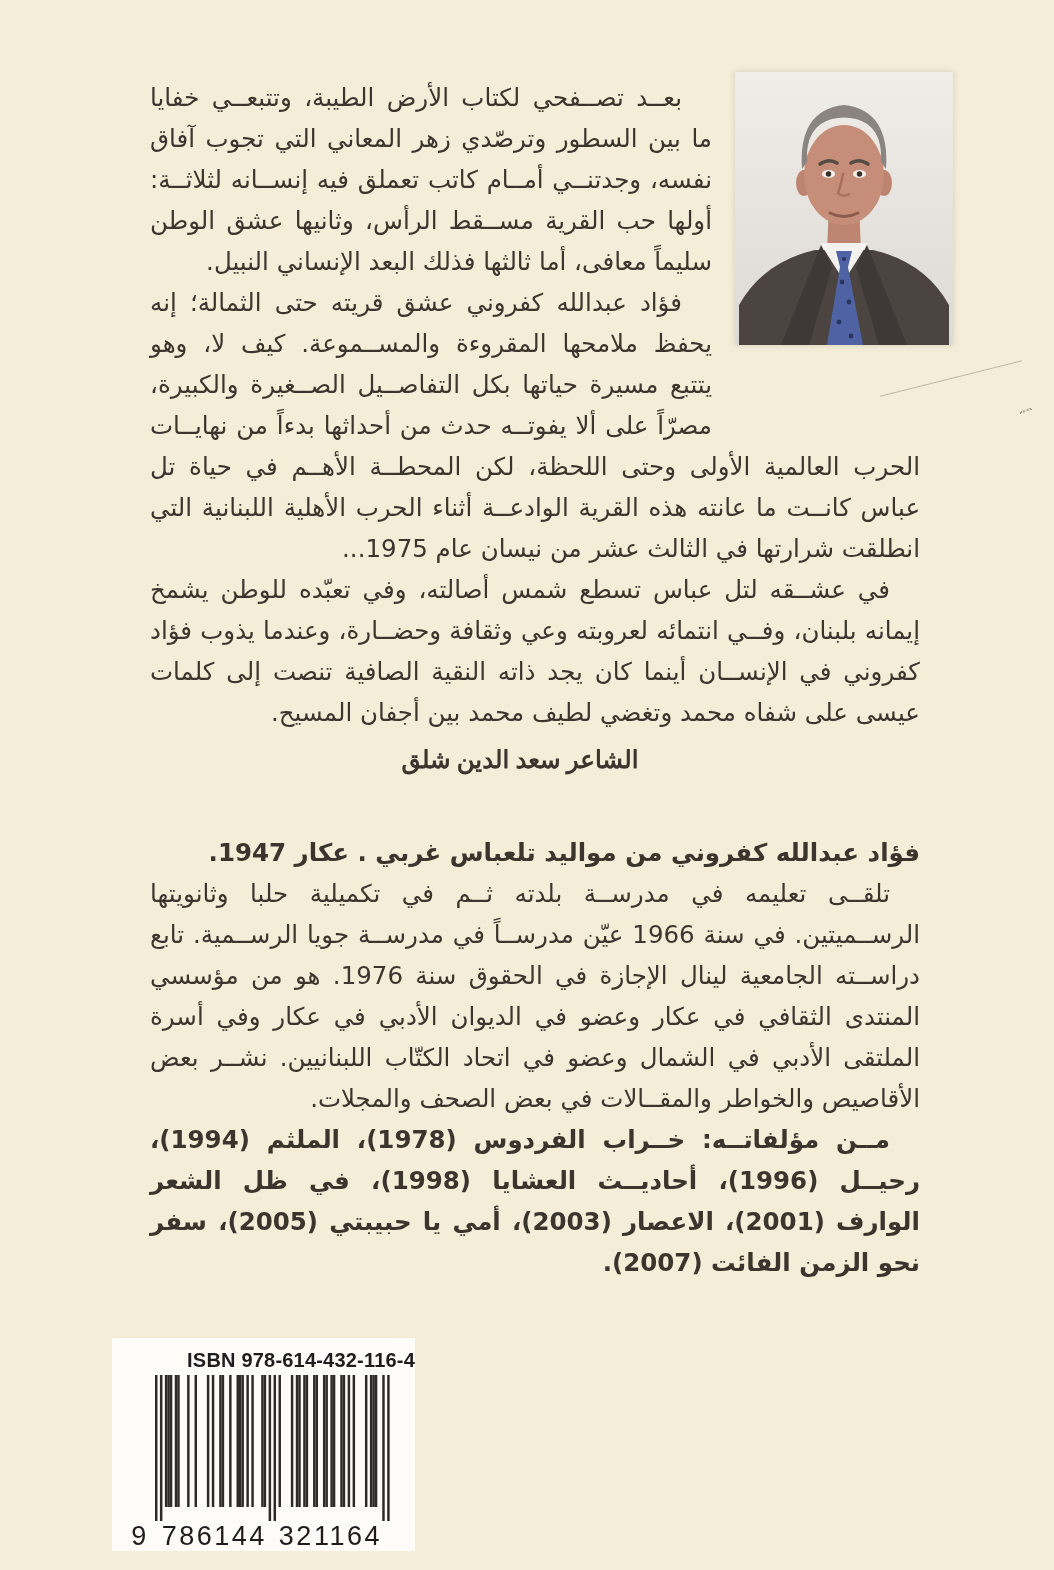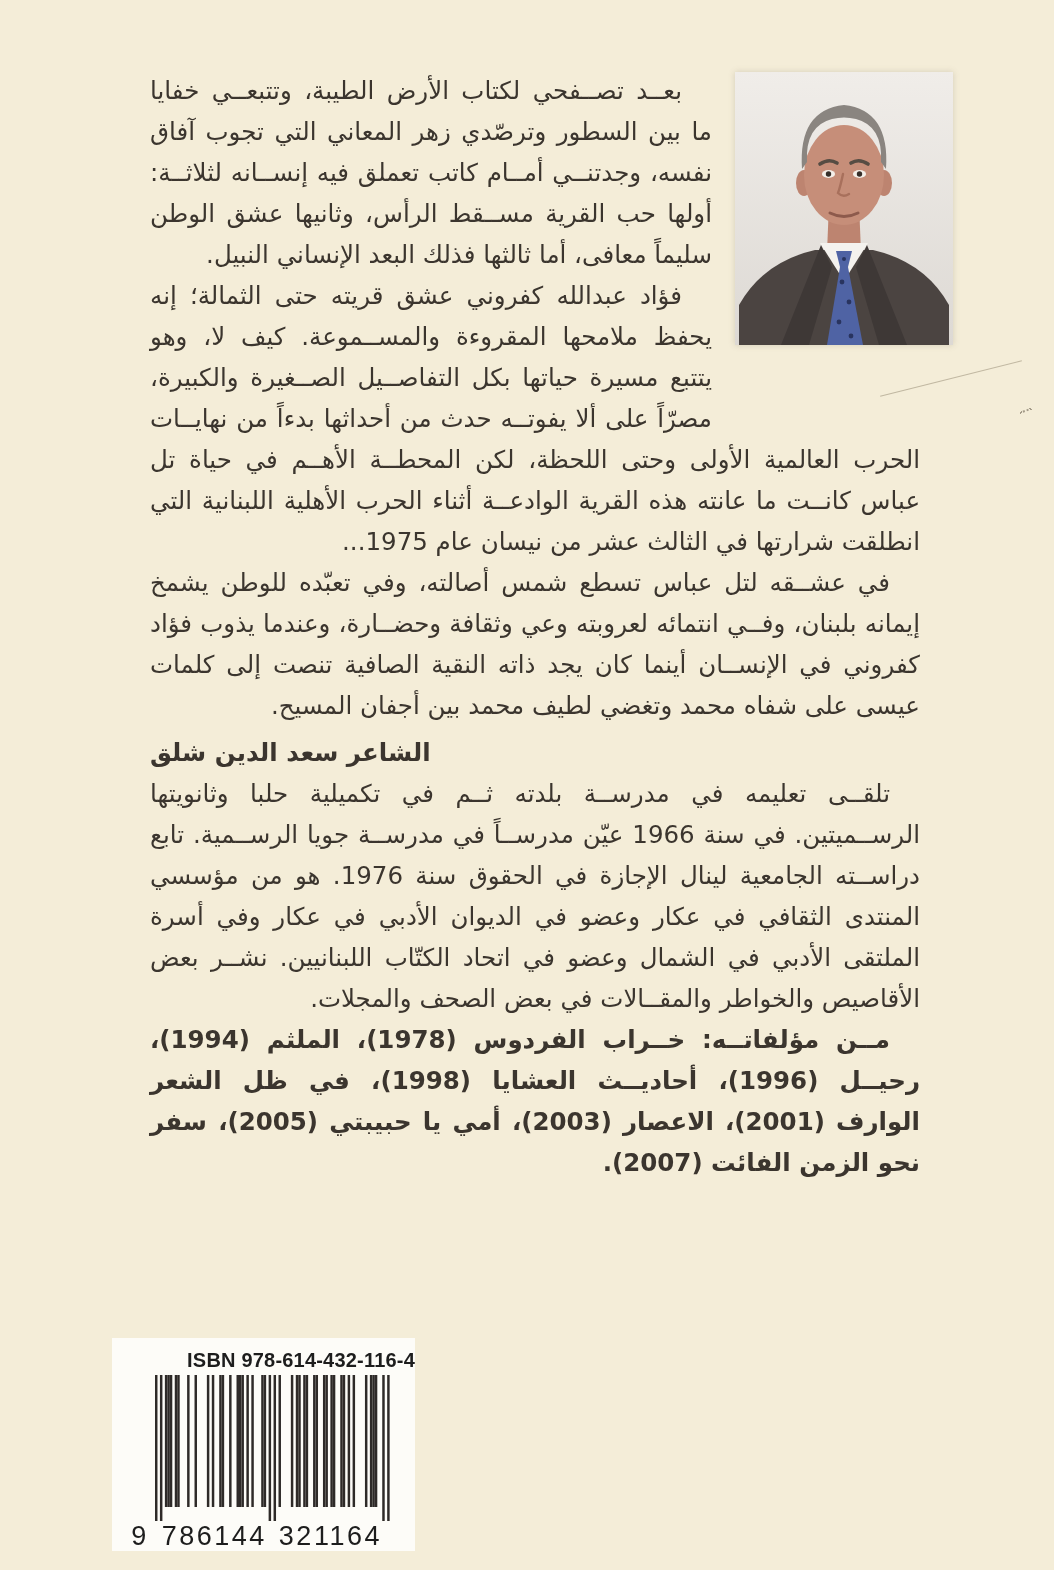--- a/index.html
+++ b/index.html
@@ -22,31 +22,32 @@
   .scratch{
     position:absolute;left:878px;top:378px;width:146px;height:1px;
     background:rgba(150,138,115,.55);transform:rotate(-14deg);
   }
   .scratch2{
     position:absolute;left:1018px;top:400px;width:12px;height:10px;
     border-bottom:2px dotted rgba(110,100,85,.6);transform:rotate(-20deg);
   }
   
   .text-block{
-    position:absolute;top:70px;left:150px;right:134px;
+    position:absolute;top:77px;left:150px;right:134px;
     direction:rtl;
     color:#3b352e;
     font-size:24.5px;line-height:41px;
     text-align:justify;
   }
   .photo-spacer{float:right;width:208px;height:332px;}
   .text-block p{margin:0;text-indent:30px;}
   .signature{
-    text-align:left;font-weight:bold;text-indent:0;
+    text-align:center;font-weight:bold;text-indent:0;
     margin-top:6px !important;
+    font-family:Liberation Serif, serif;
   }
   .bio-title{
     font-weight:bold;text-indent:0 !important;
     margin-top:52px !important;
   }
   .works{font-weight:bold;}
   
   .isbn-box{
     position:absolute;left:112px;top:1338px;width:303px;height:213px;
     background:#fdfcf8;direction:ltr;
@@ -121,20 +122,21 @@
 
   <div class="scratch"></div>
   <div class="scratch2"></div>
 
   <div class="text-block">
     <div class="photo-spacer"></div>
     <p>بعــد تصــفحي لكتاب الأرض الطيبة، وتتبعــي خفايا ما بين السطور وترصّدي زهر المعاني التي تجوب آفاق نفسه، وجدتنــي أمــام كاتب تعملق فيه إنســانه لثلاثــة: أولها حب القرية مســقط الرأس، وثانيها عشق الوطن سليماً معافى، أما ثالثها فذلك البعد الإنساني النبيل.</p>
     <p>فؤاد عبدالله كفروني عشق قريته حتى الثمالة؛ إنه يحفظ ملامحها المقروءة والمســموعة. كيف لا، وهو يتتبع مسيرة حياتها بكل التفاصــيل الصــغيرة والكبيرة، مصرّاً على ألا يفوتــه حدث من أحداثها بدءاً من نهايــات الحرب العالمية الأولى وحتى اللحظة، لكن المحطــة الأهــم في حياة تل عباس كانــت ما عانته هذه القرية الوادعــة أثناء الحرب الأهلية اللبنانية التي انطلقت شرارتها في الثالث عشر من نيسان عام 1975...</p>
     <p>في عشــقه لتل عباس تسطع شمس أصالته، وفي تعبّده للوطن يشمخ إيمانه بلبنان، وفــي انتمائه لعروبته وعي وثقافة وحضــارة، وعندما يذوب فؤاد كفروني في الإنســان أينما كان يجد ذاته النقية الصافية تنصت إلى كلمات عيسى على شفاه محمد وتغضي لطيف محمد بين أجفان المسيح.</p>
     <p class="signature">الشاعر سعد الدين شلق</p>
+    <p class="bio-title">فؤاد عبدالله كفروني من مواليد تلعباس غربي . عكار 1947.</p>
     <p>تلقــى تعليمه في مدرســة بلدته ثــم في تكميلية حلبا وثانويتها الرســميتين. في سنة 1966 عيّن مدرســاً في مدرســة جويا الرســمية. تابع دراســته الجامعية لينال الإجازة في الحقوق سنة 1976. هو من مؤسسي المنتدى الثقافي في عكار وعضو في الديوان الأدبي في عكار وفي أسرة الملتقى الأدبي في الشمال وعضو في اتحاد الكتّاب اللبنانيين. نشــر بعض الأقاصيص والخواطر والمقــالات في بعض الصحف والمجلات.</p>
     <p class="works">مــن مؤلفاتــه: خــراب الفردوس (1978)، الملثم (1994)، رحيــل (1996)، أحاديــث العشايا (1998)، في ظل الشعر الوارف (2001)، الاعصار (2003)، أمي يا حبيبتي (2005)، سفر نحو الزمن الفائت (2007).</p>
   </div>
 
   <div class="isbn-box">
     <div class="isbn-label">ISBN 978-614-432-116-4</div>
     <div class="barcode">
         <svg xmlns="http://www.w3.org/2000/svg" width="303" height="176" viewBox="0 0 303 176">
           <rect x="43.00" y="2" width="2.47" height="146" fill="#2e2a28"></rect>
           <rect x="47.94" y="2" width="2.47" height="146" fill="#2e2a28"></rect>

